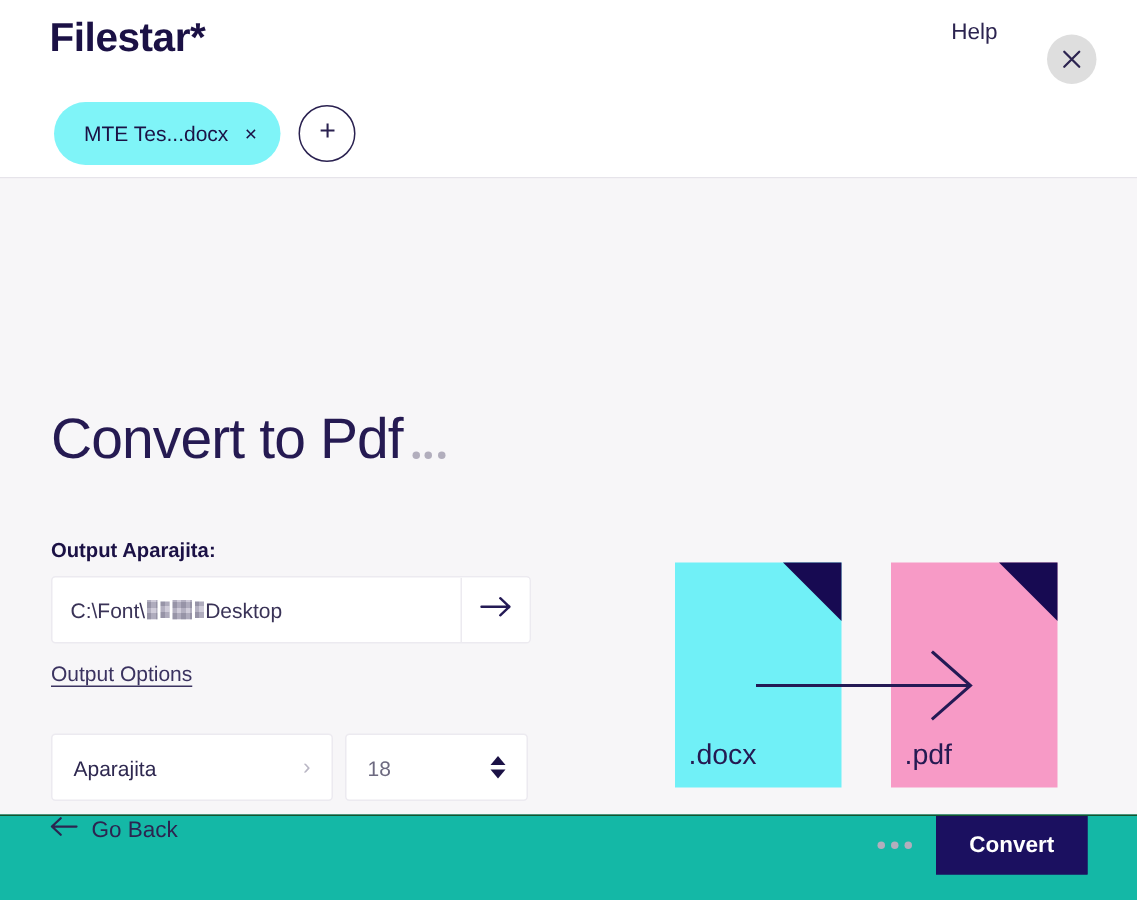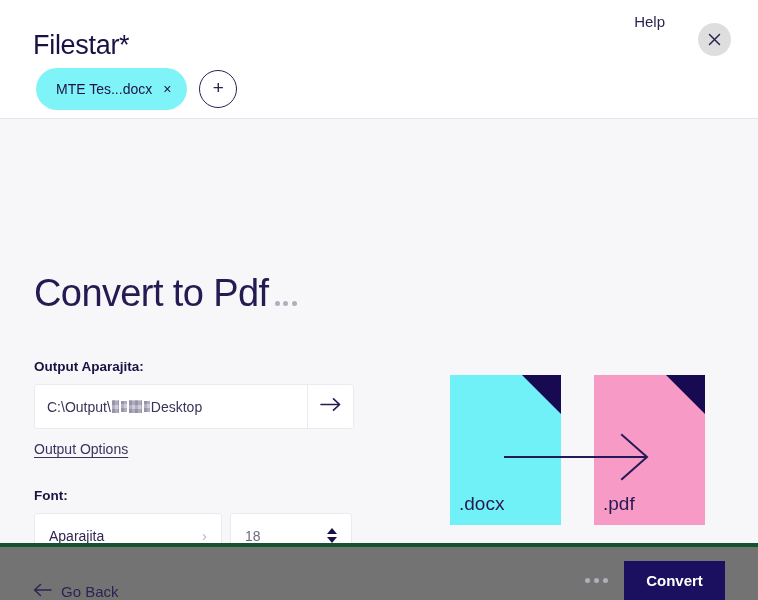--- a/index.html
+++ b/index.html
@@ -31,23 +31,23 @@
     background: #ffffff;
     height: 119px;
     flex: 0 0 119px;
     position: relative;
     border-bottom: 1px solid #e6e4ea;
   }
 
   .brand {
     position: absolute;
     left: 33px;
-    top: 32px;
+    top: 12px;
     font-size: 27px;
-    font-weight: 400;
+    font-weight: 700;
     letter-spacing: -0.3px;
     color: #1b1145;
     line-height: 1;
   }
 
   .help-link {
     position: absolute;
     right: 93px;
     top: 14px;
     font-size: 15px;
@@ -342,24 +342,24 @@
   .arrow-svg {
     position: absolute;
     left: 55px;
     top: 58px;
     overflow: visible;
   }
 
   
   .footer {
     flex: 0 0 57px;
-    background: #737373;
-    border-top: 4px solid #14532d;
-    display: flex;
-    align-items: flex-end;
+    background: #14b8a6;
+    border-top: 1px solid #14532d;
+    display: flex;
+    align-items: flex-start;
     padding: 0 33px;
     position: relative;
   }
   .go-back {
     display: flex;
     align-items: center;
     gap: 9px;
     font-size: 15px;
     color: #2c2450;
     cursor: pointer;
@@ -442,40 +442,39 @@
           <i></i>
       </div>
     </div>
 
     <div class="form-col">
 
       <div class="field-label">Output Aparajita:</div>
 
       <div class="dir-input-row">
         <div class="dir-path-display">
-          <span>C:\Output\</span>
+          <span>C:\Font\</span>
             <span class="redacted r1"></span>
             <span class="redacted r2"></span>
             <span class="redacted r3"></span>
             <span class="redacted r4"></span>
             <span>Desktop</span>
         </div>
         <div class="dir-go-btn">
           <span>
             <svg width="22" height="15" viewBox="0 0 22 15" aria-hidden="true">
               <path d="M1 7.5 H19 M13.5 1.8 L19.6 7.5 L13.5 13.2" stroke="#241a55" stroke-width="1.6" fill="none" stroke-linecap="round" stroke-linejoin="round"></path>
             </svg>
           </span>
         </div>
       </div>
 
       <div class="output-options">Output Options</div>
 
       <div class="font-section">
-        <div class="field-label">Font:</div>
 
         <div class="font-row">
           <div class="font-select">
             <span class="font-select-value">Aparajita</span>
             <span class="chev">›</span>
           </div>
 
           <div class="size-input">
             <span class="size-value">18</span>
             <span class="stepper">

